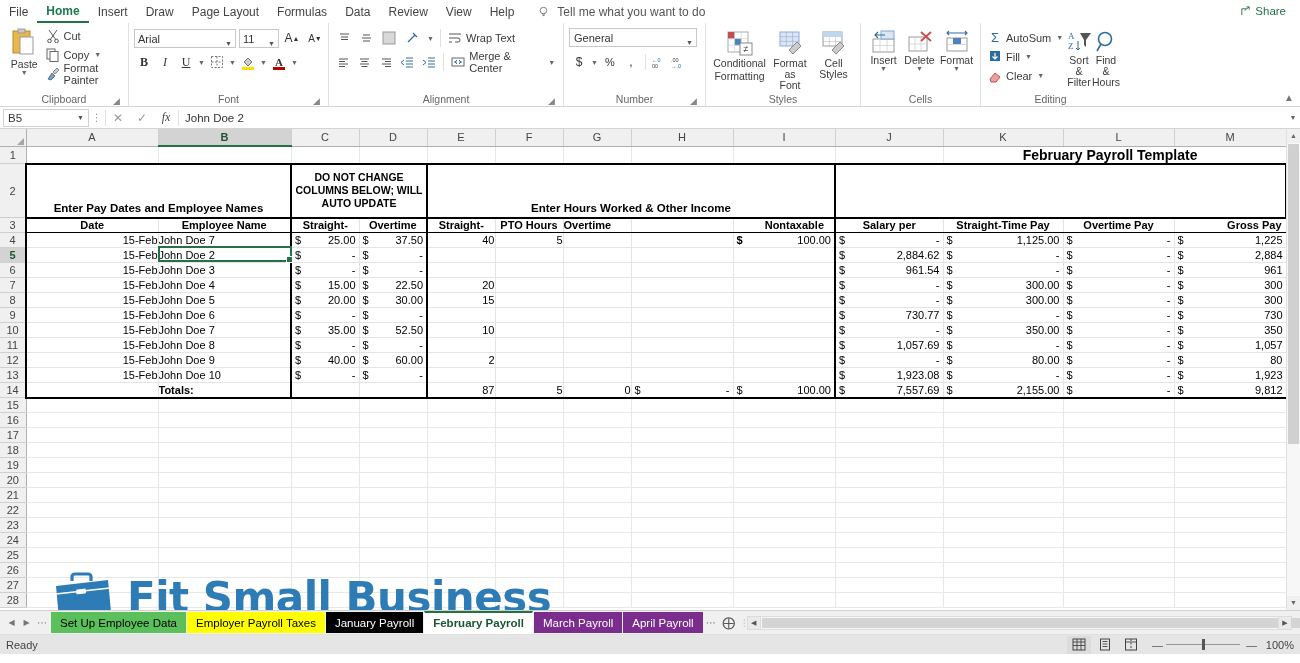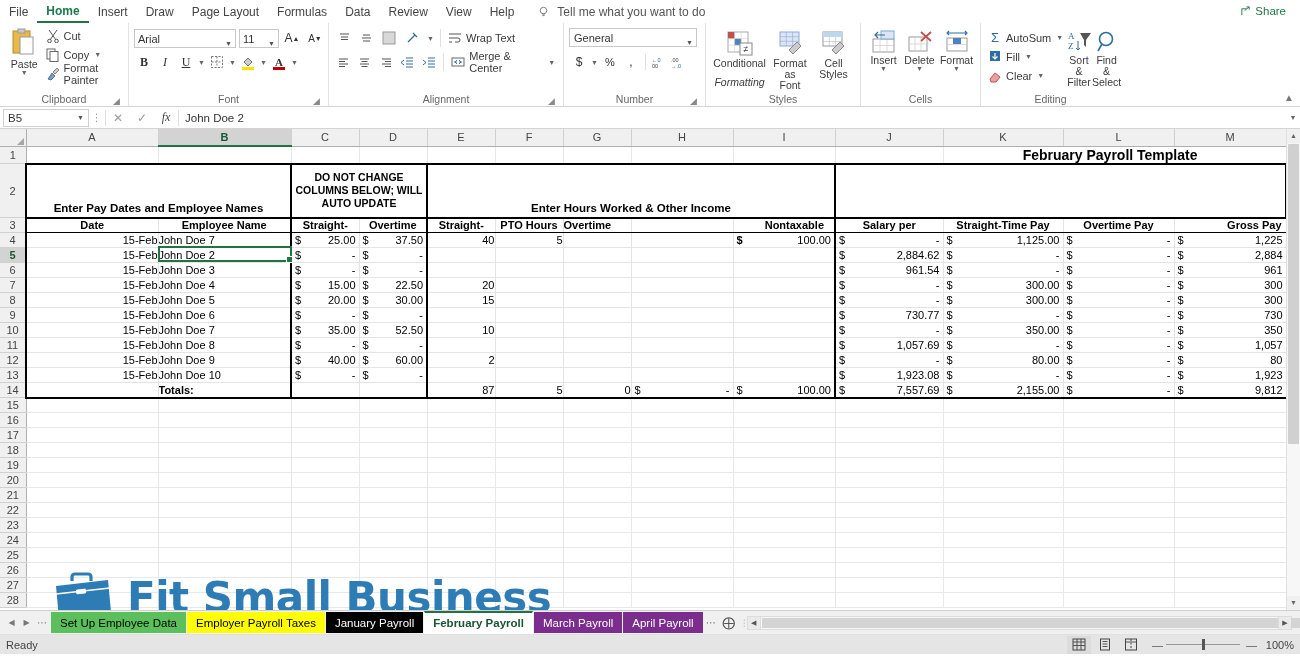--- a/index.html
+++ b/index.html
@@ -573,21 +573,21 @@
       <div class="bigbtn" style="width:54px;">
         <svg width="27" height="27" viewBox="0 0 27 27">
           <rect x="2" y="2" width="20" height="20" fill="#fff" stroke="#aaa"></rect>
           <rect x="2" y="2" width="6.6" height="6.6" fill="#C0504D"></rect>
           <rect x="8.6" y="8.6" width="6.6" height="6.6" fill="#4F81BD"></rect>
           <path d="M2 8.6h20M2 15.2h20M8.6 2v20M15.2 2v20" stroke="#ccc" stroke-width="0.6"></path>
           <rect x="14" y="13" width="12" height="12" fill="#fff" stroke="#888"></rect>
           <text x="20" y="22" font-size="9" text-anchor="middle" fill="#444">≠</text>
         </svg>
         <span class="lbl">Conditional</span>
-        <span class="lbl" style="margin-top:8px;font-style:italic;">Formatting</span>
+        <span class="lbl" style="margin-top:2px;">Formatting</span>
       </div>
       <div class="bigbtn" style="width:47px;">
         <svg width="27" height="27" viewBox="0 0 27 27">
           <rect x="3" y="2" width="19" height="14" fill="#DCE6F2" stroke="#8FAADC"></rect>
           <path d="M3 6.7h19M3 11.3h19M9.3 2v14M15.6 2v14" stroke="#8FAADC" stroke-width="0.6"></path>
           <path d="M12 20 L20 12 L24 16 L16 24 Z" fill="#ccc" stroke="#888"></path>
         </svg>
         <span class="lbl">Format as</span>
         <span class="lbl" style="margin-top:0;">Font</span>
       </div>
@@ -677,21 +677,21 @@
         </svg>
         <span class="lbl">Sort &amp;</span>
         <span class="lbl" style="margin-top:0;">Filter</span>
       </div>
       <div class="bigbtn" style="width:40px;">
         <svg width="26" height="24" viewBox="0 0 26 24">
           <circle cx="12" cy="9" r="6.5" fill="none" stroke="#2E6DA4" stroke-width="1.6"></circle>
           <path d="M8 14 L4 21" stroke="#2E6DA4" stroke-width="1.6"></path>
         </svg>
         <span class="lbl">Find &amp;</span>
-        <span class="lbl" style="margin-top:0;">Select</span>
+        <span class="lbl" style="margin-top:0;">Hours</span>
       </div>
     </div>
     <div class="glabel">
       <span>Editing</span>
     </div>
   </div>
 
   <div class="collapse-ribbon">▲</div>
 </div>
 

